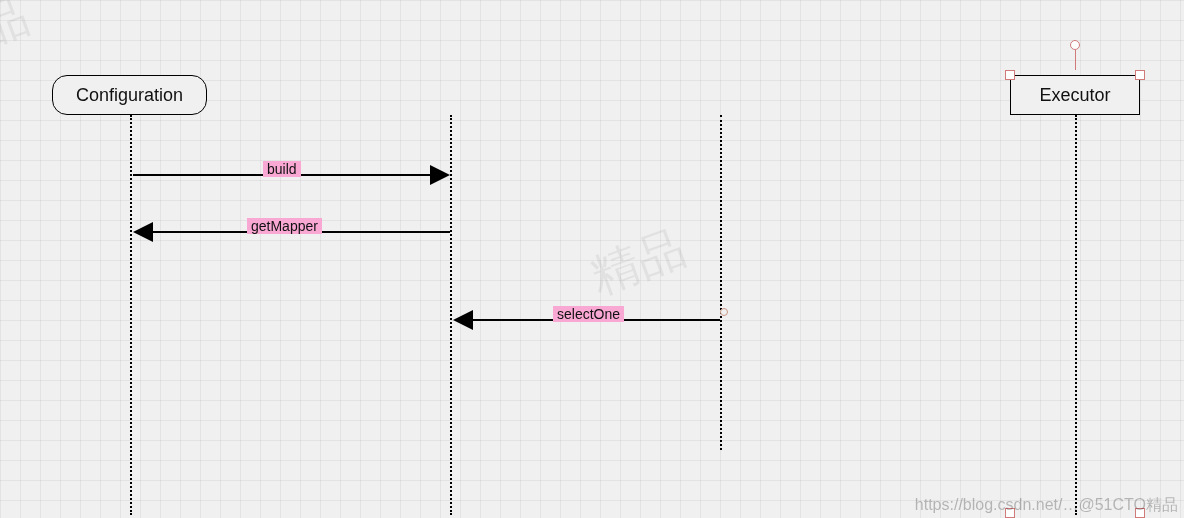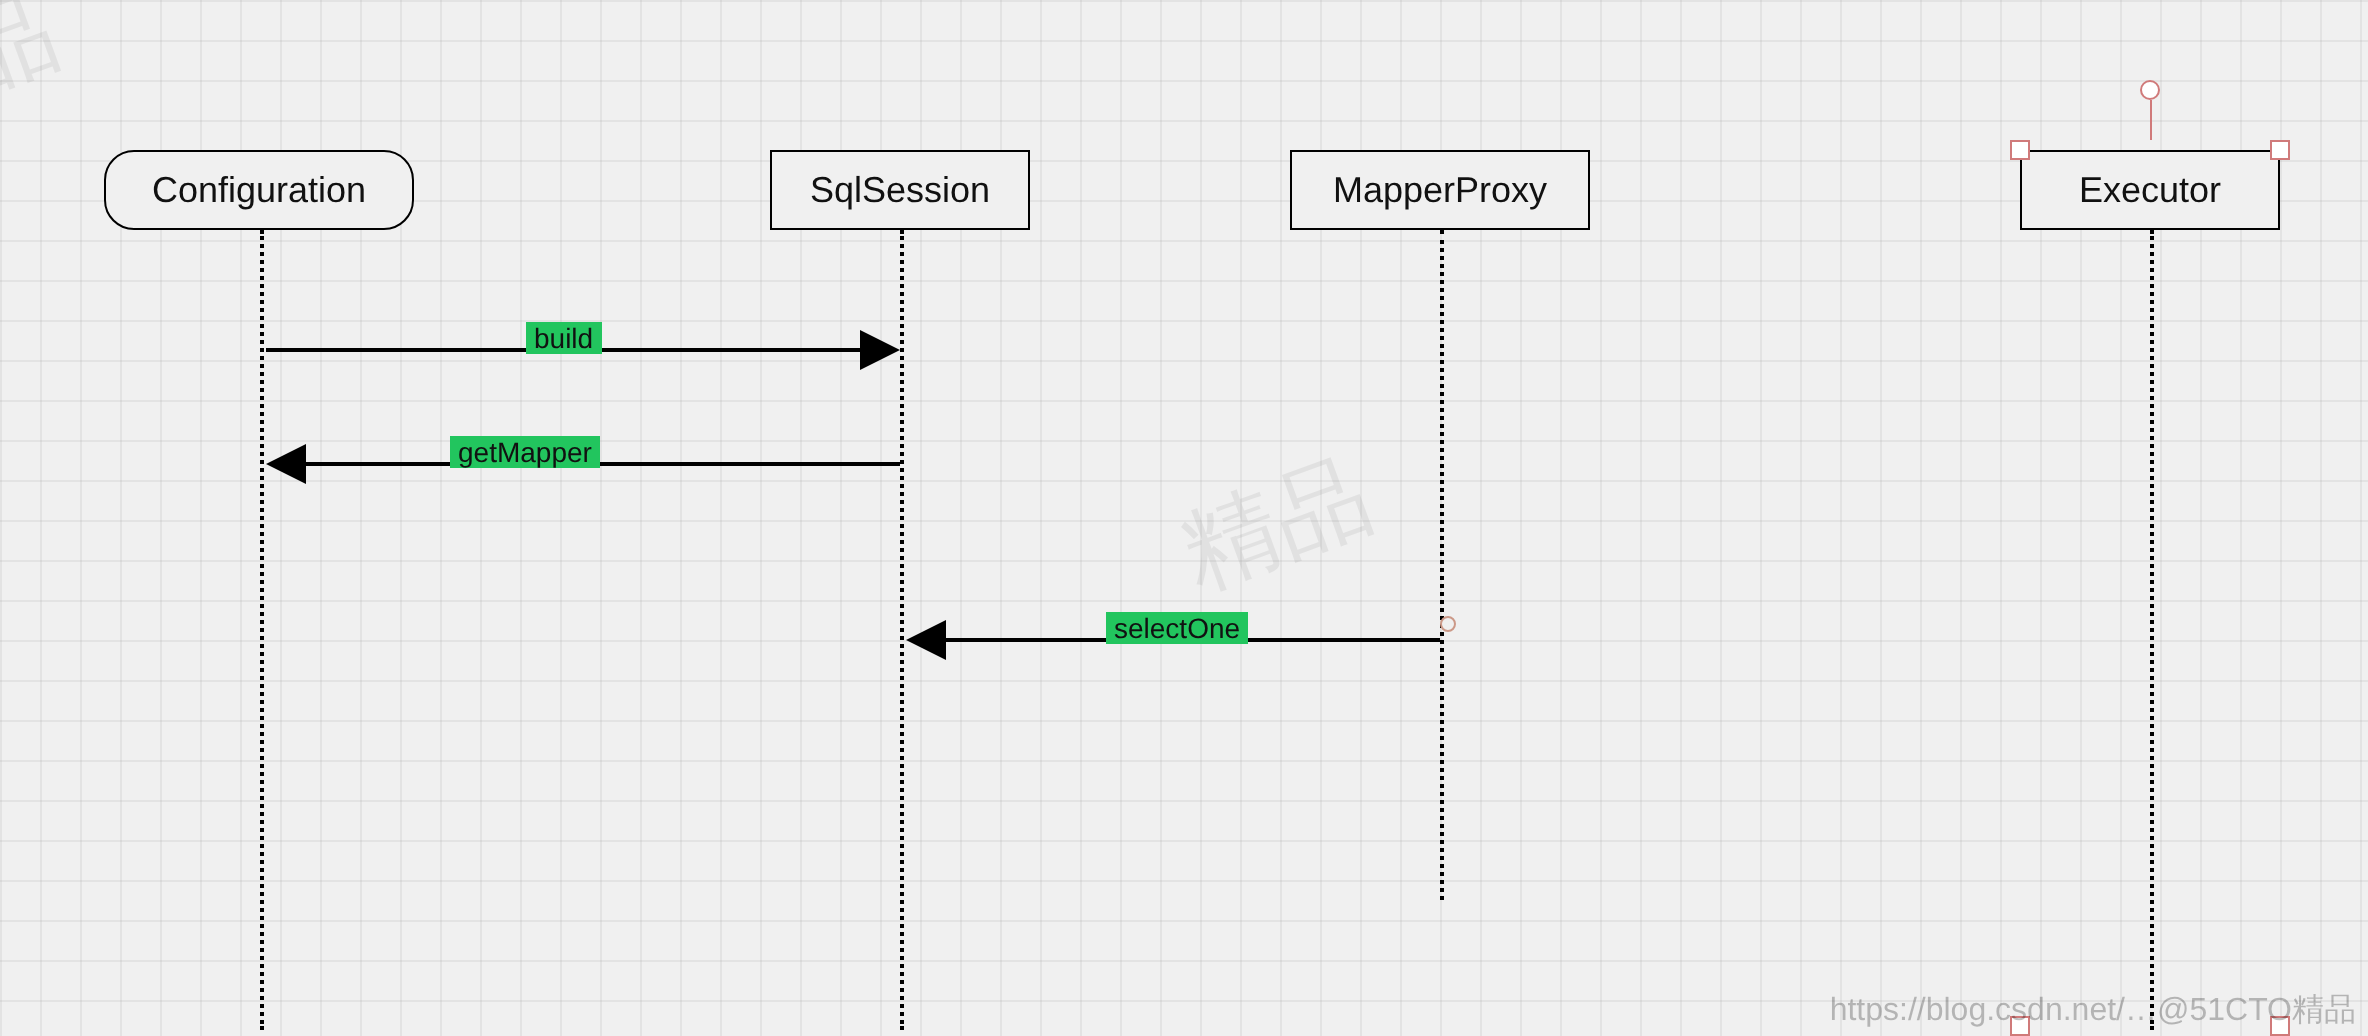--- a/index.html
+++ b/index.html
@@ -70,21 +70,21 @@
     border-top: 10px solid transparent;
     border-bottom: 10px solid transparent;
   }
   .arrow .head.right { border-left: 20px solid #000; }
   .arrow .head.left  { border-right: 20px solid #000; }
   .arrow .lbl {
     position: absolute;
     top: -4px;
     font-size: 14px;
     color: #111;
-    background: #22c55e;
+    background: #f9a8d4;
     padding: 0 4px;
     white-space: nowrap;
   }
 
   .sel-handle {
     position: absolute;
     width: 10px; height: 10px;
     background: #fff;
     border: 1px solid #d07a7a;
   }
@@ -105,28 +105,22 @@
 <div class="wm" style="left:-20px; top:-10px;">品</div>
 <div class="wm" style="left:590px; top:230px;">精品</div>
 
 <div class="stage">
 
   <div class="participant-box" style="left:52px; width:155px;border-radius:15px;">
     <span>Configuration</span>
   </div>
   <div class="lifeline" style="left:130px; height:400px;"></div>
 
-  <div class="participant-box" style="left:385px; width:130px;">
-    <span>SqlSession</span>
-  </div>
   <div class="lifeline" style="left:450px; height:400px;"></div>
 
-  <div class="participant-box" style="left:645px; width:150px;">
-    <span>MapperProxy</span>
-  </div>
   <div class="lifeline" style="left:720px; height:335px;"></div>
 
   <div class="participant-box" style="left:1010px; width:130px;">
     <span>Executor</span>
   </div>
   <div class="lifeline" style="left:1075px; height:400px;"></div>
 
   <div class="sel-handle round" style="left:1070px; top:40px;"></div>
   <div class="sel-handle" style="left:1005px; top:70px;"></div>
   <div class="sel-handle" style="left:1135px; top:70px;"></div>
@@ -136,21 +130,21 @@
 
   <div class="arrow" style="left:133px; top:165px; width:317px;">
     <div class="shaft" style="left:0; width:297px;"></div>
     <div class="head right" style="left:297px;"></div>
     <span class="lbl" style="left:130px;">build</span>
   </div>
 
   <div class="arrow" style="left:133px; top:222px; width:317px;">
     <div class="shaft" style="left:20px; width:297px;"></div>
     <div class="head left" style="left:0;"></div>
-    <span class="lbl" style="left:92px;">getMapper</span>
+    <span class="lbl" style="left:114px;">getMapper</span>
   </div>
 
   <div class="arrow" style="left:453px; top:310px; width:267px;">
     <div class="shaft" style="left:20px; width:247px;"></div>
     <div class="head left" style="left:0;"></div>
     <span class="lbl" style="left:100px;">selectOne</span>
   </div>
 
   <div style="position:absolute; left:720px; top:308px; width:8px; height:8px; border:1px solid #c98; border-radius:50%; background:#f0f0f0;"></div>
 

